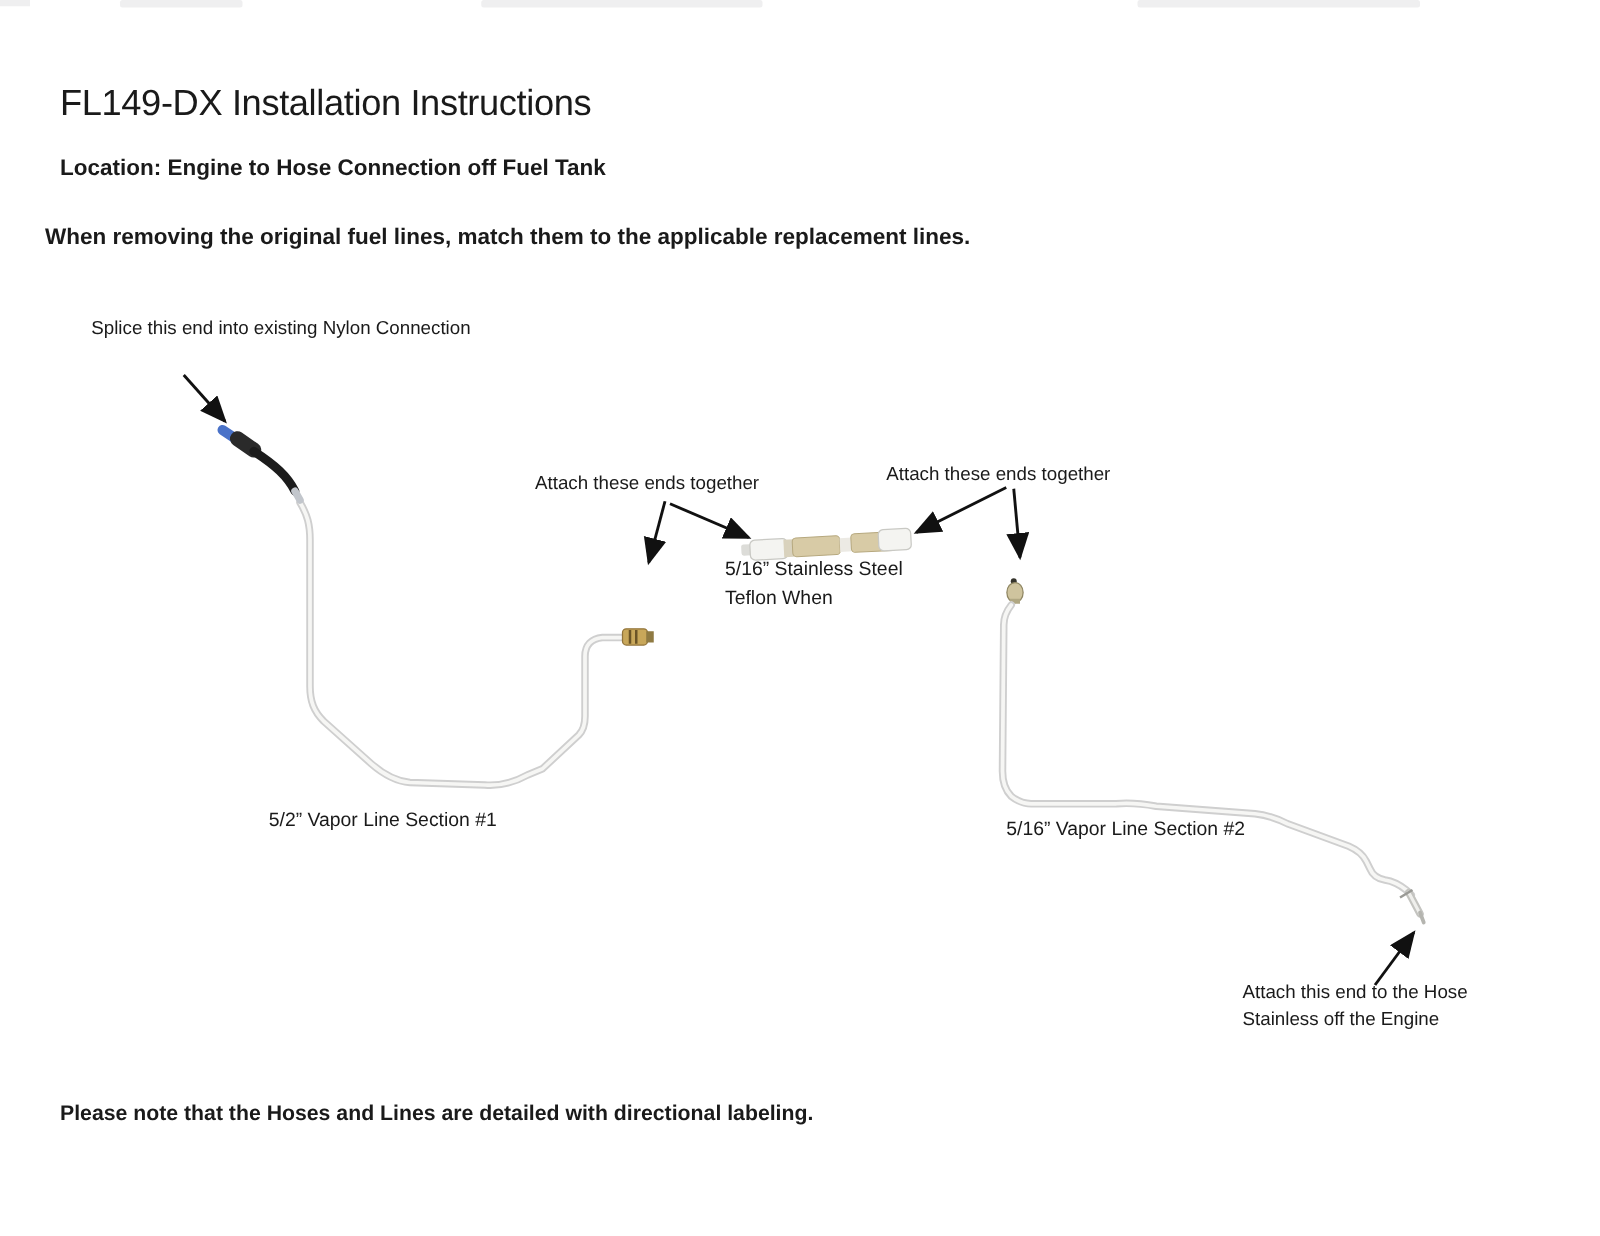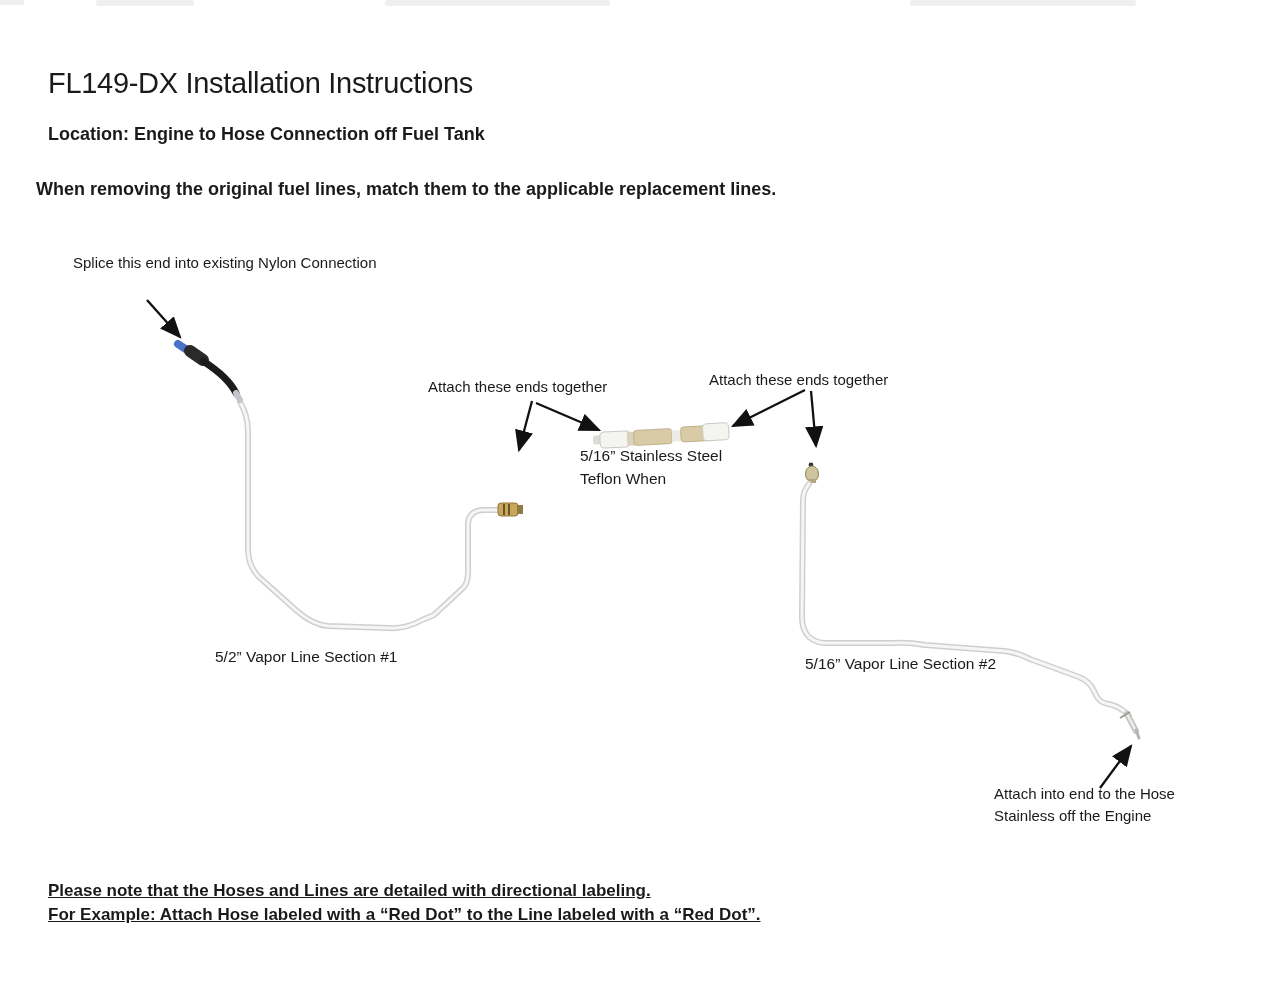--- a/index.html
+++ b/index.html
@@ -14,21 +14,21 @@
   html,body{margin:0;padding:0;}
   body{
     width:1280px;height:989px;background:#ffffff;position:relative;overflow:hidden;
     font-family:"Liberation Sans", sans-serif;color:var(--ink);
   }
   .abs{position:absolute;}
   .title{font-size:29px;font-weight:normal;letter-spacing:-0.3px;white-space:nowrap;}
   .subhead{font-size:18px;font-weight:bold;white-space:nowrap;}
   .callout{font-size:15px;line-height:22px;white-space:nowrap;}
   .plabel{font-size:15.5px;line-height:23px;white-space:nowrap;}
-  .note{font-size:17px;font-weight:bold;line-height:23.5px;white-space:nowrap;text-decoration:underline;}
+  .note{font-size:17px;font-weight:bold;line-height:23.5px;white-space:nowrap;}
   svg{position:absolute;left:0;top:0;}
   .tube-outer{fill:none;stroke:var(--tube-outer);stroke-width:6;stroke-linecap:round;stroke-linejoin:round;}
   .tube-inner{fill:none;stroke:var(--tube-inner);stroke-width:3;stroke-linecap:round;stroke-linejoin:round;}
   .arrow{stroke:#111;stroke-width:2.3;}
 </style>
 </head>
 <body>
 
 <svg width="1280" height="989" viewBox="0 0 1280 989">
   <defs>
@@ -118,20 +118,19 @@
 <div class="abs plabel" style="left:580px;top:444px;">
   <div>5/16” Stainless Steel</div>
   <div>Teflon When</div>
 </div>
 
 <div class="abs plabel" style="left:215px;top:645px;">5/2” Vapor Line Section #1</div>
 
 <div class="abs plabel" style="left:805px;top:652px;">5/16” Vapor Line Section #2</div>
 
 <div class="abs callout" style="left:994px;top:783px;">
-  <div>Attach into end to the Hose</div>
+  <div>Attach this end to the Hose</div>
   <div>Stainless off the Engine</div>
 </div>
 
 <div class="abs note" style="left:48px;top:879px;">
   <div>Please note that the Hoses and Lines are detailed with directional labeling.</div>
-  <div>For Example: Attach Hose labeled with a “Red Dot” to the Line labeled with a “Red Dot”.</div>
 </div>
 
 </body></html>

